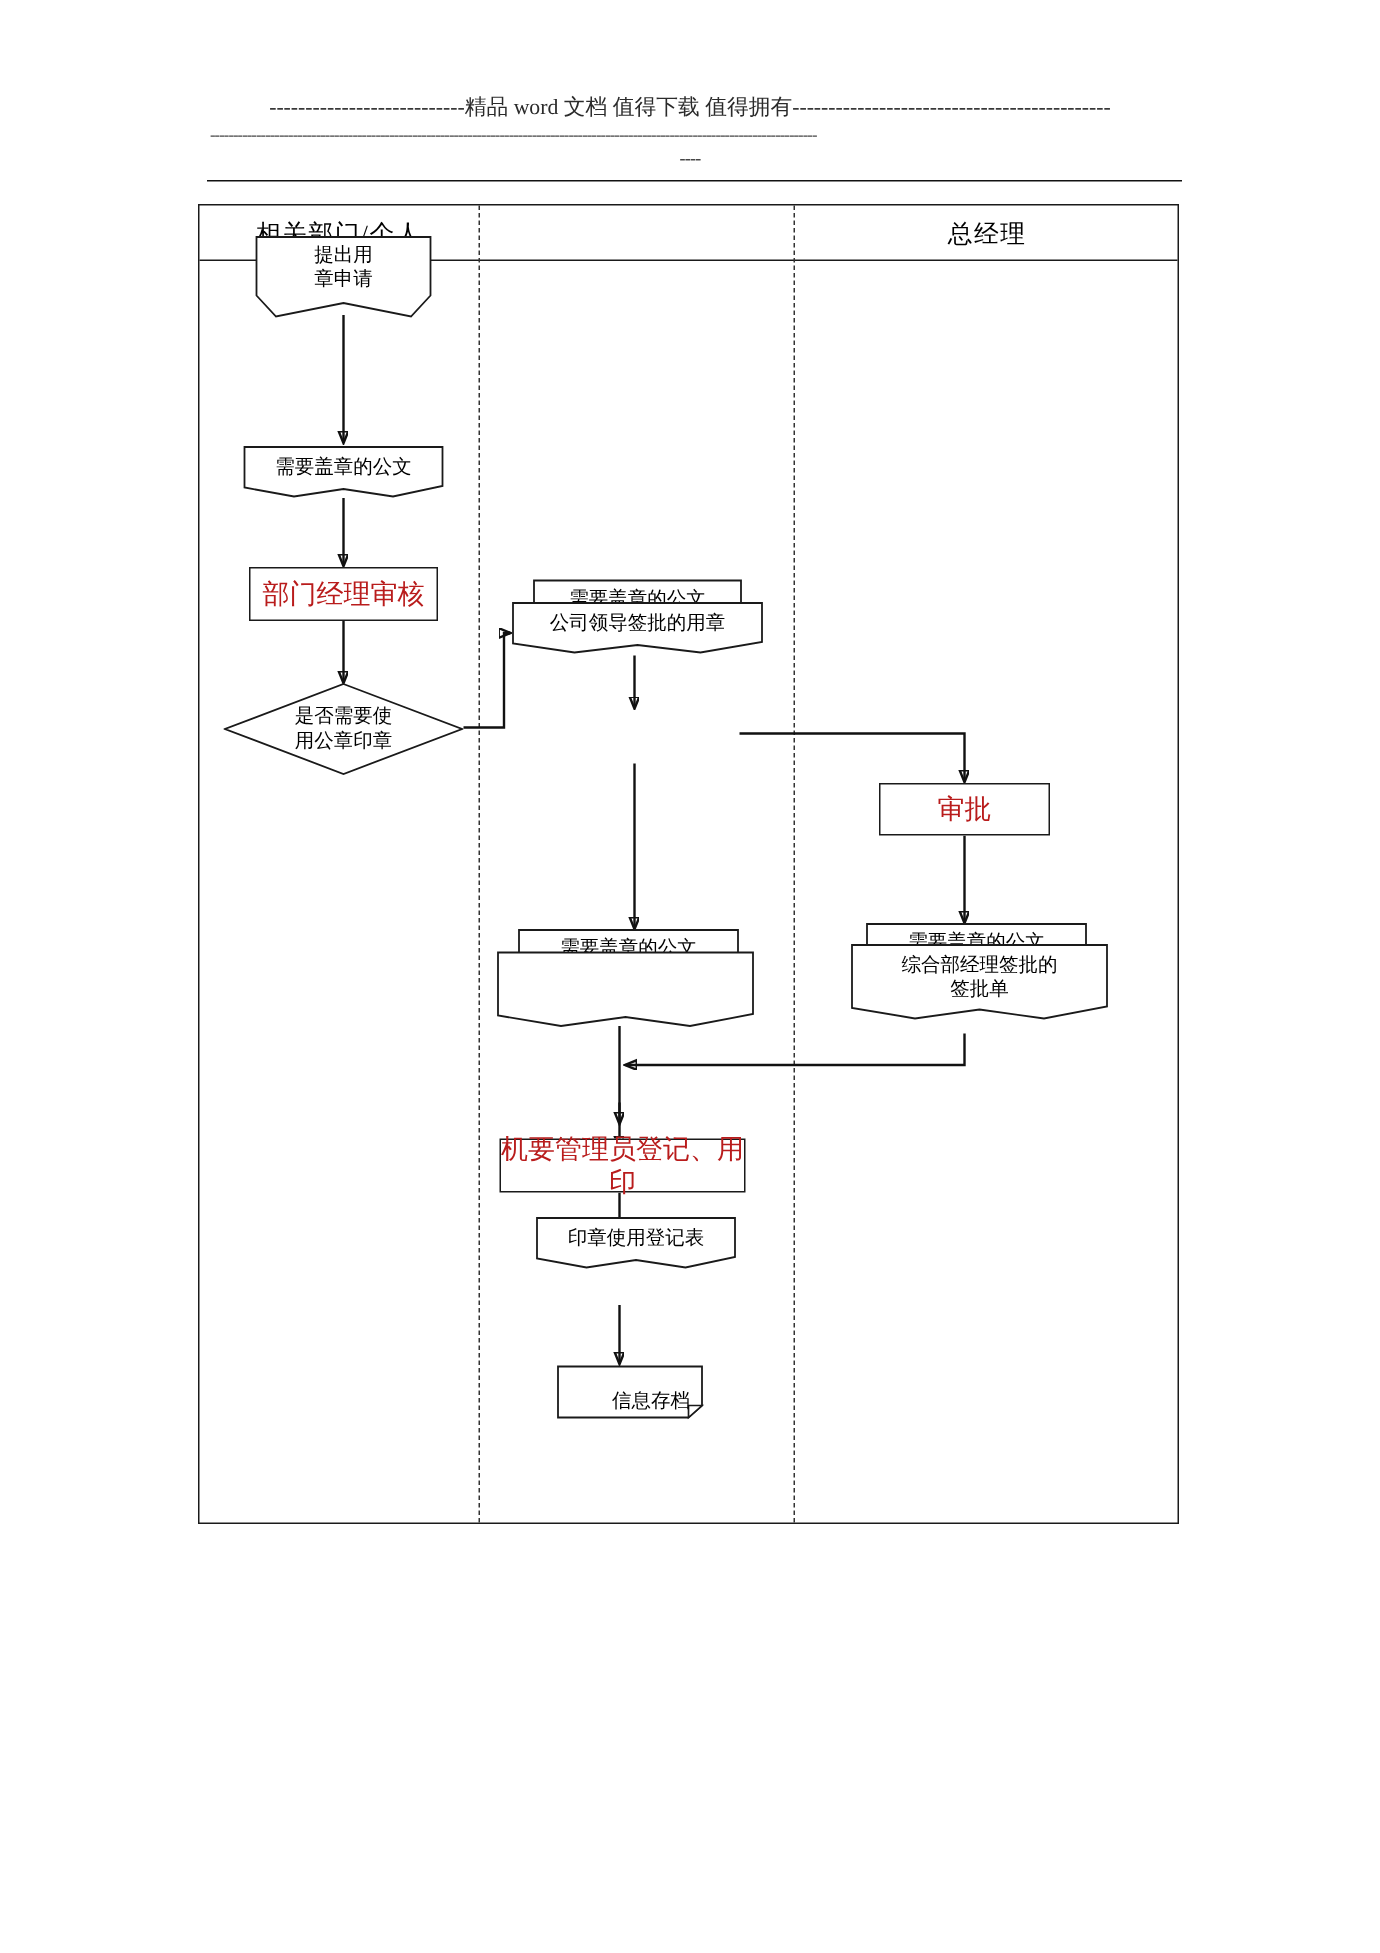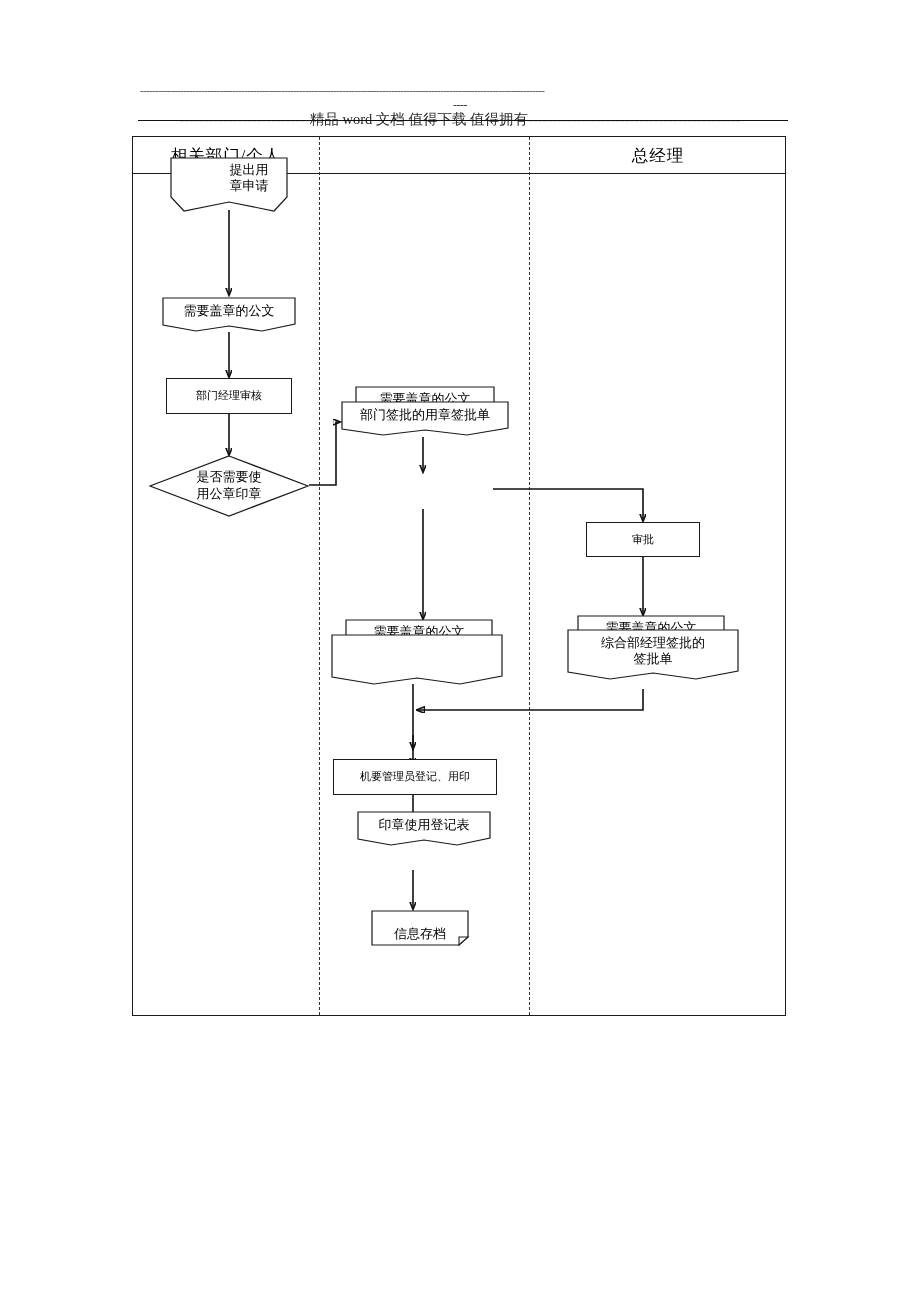--- a/index.html
+++ b/index.html
@@ -25,21 +25,20 @@
   }
   #banner-line1 {
     position: absolute;
     left: 0; top: 62px;
     width: 920px;
     text-align: center;
     font-size: 14.5px;
     letter-spacing: 0px;
     white-space: nowrap;
     color: #2b2b2b;
-    margin-top: 48px;
   }
   #banner-line2 {
     position: absolute;
     left: 140px; top: 84px;
     width: 650px;
     font-size: 11px;
     color: #444;
     overflow: hidden;
     white-space: nowrap;
     letter-spacing: -0.6px;
@@ -114,24 +113,24 @@
   #flow > * { pointer-events: auto; }
 
   
   .node {
     position: absolute;
     box-sizing: border-box;
     display: flex;
     align-items: center;
     justify-content: center;
     text-align: center;
-    font-size: 11px;
+    font-size: 18px;
     line-height: 1.25;
     background: #ffffff;
-    color: #000000;
+    color: #b91c1c;
   }
   .rect {
     border: 1.2px solid #1a1a1a;
   }
   .doc-wrap { position: absolute; }
   .doc-wrap svg { position: absolute; left: 0; top: 0; overflow: visible; }
   .doc-wrap .doc-label {
     position: absolute;
     left: 0; top: 0;
     width: 100%;
@@ -219,21 +218,21 @@
 
     <line x1="280" y1="733" x2="280" y2="772" marker-end="url(#ah)"></line>
   </svg>
 
   <div id="flow">
 
     <div class="doc-wrap" style="left:37px; top:20px; width:118px; height:56px;">
       <svg width="118" height="56" viewBox="0 0 118 56">
         <path d="M1,1 L117,1 L117,40 L104,54 L59,45 L14,54 L1,40 Z" fill="#fff" stroke="#1a1a1a" stroke-width="1.2"></path>
       </svg>
-      <div class="doc-label" style="height:42px;padding-left:20px;">
+      <div class="doc-label" style="height:42px;">
         <span style="white-space:pre-line;">提出用
 章申请</span>
       </div>
     </div>
 
     <div class="doc-wrap" style="left:29px; top:160px; width:134px; height:36px;">
       <svg width="134" height="36" viewBox="0 0 134 36">
         <path d="M1,1 L133,1 L133,27 L100,34 L67,29 L34,34 L1,28 Z" fill="#fff" stroke="#1a1a1a" stroke-width="1.2"></path>
       </svg>
       <div class="doc-label" style="height:28px;">
@@ -262,21 +261,21 @@
       <div class="doc-label" style="height:26px;">
         <span>需要盖章的公文</span>
       </div>
     </div>
 
     <div class="doc-wrap" style="left:208px; top:264px; width:168px; height:36px;">
       <svg width="168" height="36" viewBox="0 0 168 36">
         <path d="M1,1 L167,1 L167,27 L126,34 L84,29 L42,34 L1,28 Z" fill="#fff" stroke="#1a1a1a" stroke-width="1.2"></path>
       </svg>
       <div class="doc-label" style="height:28px;">
-        <span>部门签批的用章签批单</span>
+        <span>公司领导签批的用章</span>
       </div>
     </div>
 
 
     <div class="node rect" style="left:453px; top:385px; width:114px; height:35px;">
       <span>审批</span>
     </div>
 
     <div class="doc-wrap" style="left:212px; top:482px; width:148px; height:34px;">
       <svg width="148" height="34" viewBox="0 0 148 34">
@@ -323,19 +322,19 @@
       <div class="doc-label" style="height:28px;">
         <span>印章使用登记表</span>
       </div>
     </div>
 
     <div class="doc-wrap" style="left:238px; top:773px; width:98px; height:36px;">
       <svg width="98" height="36" viewBox="0 0 98 36">
         <path d="M1,1 L97,1 L97,27 L88,35 L1,35 Z" fill="#fff" stroke="#1a1a1a" stroke-width="1.2"></path>
         <path d="M97,27 L88,27 L88,35 Z" fill="#fff" stroke="#1a1a1a" stroke-width="1.1"></path>
       </svg>
-      <div class="doc-label" style="height:48px;">
+      <div class="doc-label" style="height:48px;margin-left:14px;">
         <span>信息存档</span>
       </div>
     </div>
 
   </div>
 </div>
 
 </body></html>

